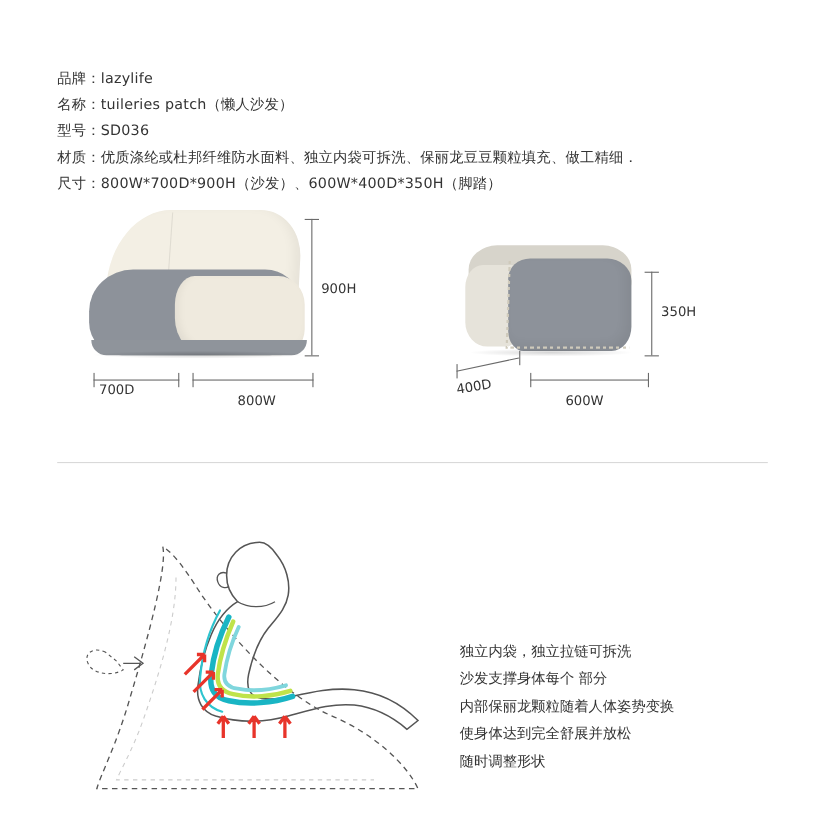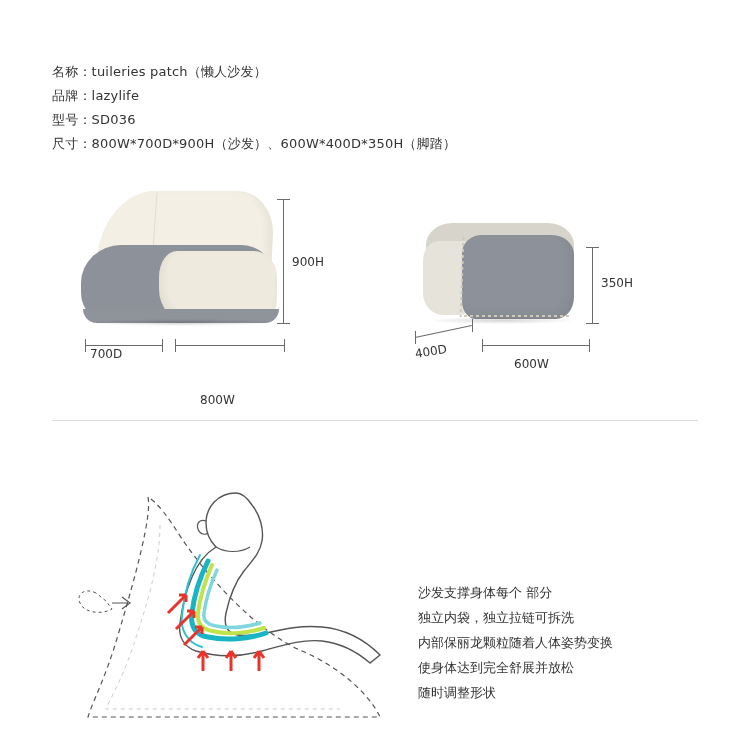--- a/index.html
+++ b/index.html
@@ -221,23 +221,24 @@
     color: #333333;
     white-space: nowrap;
   }
 </style>
 </head>
 <body>
 
 <div class="page">
 
   <div class="spec-block">
+    <div class="spec-line">品牌：lazylife</div>
     <div class="spec-line">名称：tuileries patch（懒人沙发）</div>
-    <div class="spec-line">品牌：lazylife</div>
     <div class="spec-line">型号：SD036</div>
+    <div class="spec-line">材质：优质涤纶或杜邦纤维防水面料、独立内袋可拆洗、保丽龙豆豆颗粒填充、做工精细．</div>
     <div class="spec-line">尺寸：800W*700D*900H（沙发）、600W*400D*350H（脚踏）</div>
   </div>
 
   <div class="figures">
 
     <div class="sofa-wrap">
       <div class="sofa-back"></div>
       <div class="sofa-back-seam"></div>
       <div class="sofa-seat"></div>
       <div class="sofa-seat-front"></div>
@@ -251,21 +252,21 @@
     <div class="dim-label" style="left:292px; top:70px;">900H</div>
 
     <div class="dimline" style="left:85px; top:160px; width:78px; height:1px;"></div>
     <div class="tick" style="left:85px; top:154px; width:1px; height:13px;"></div>
     <div class="tick" style="left:162px; top:154px; width:1px; height:13px;"></div>
     <div class="dim-label" style="left:90px; top:162px;">700D</div>
 
     <div class="dimline" style="left:175px; top:160px; width:110px; height:1px;"></div>
     <div class="tick" style="left:175px; top:154px; width:1px; height:13px;"></div>
     <div class="tick" style="left:284px; top:154px; width:1px; height:13px;"></div>
-    <div class="dim-label" style="left:200px; top:172px;margin-top:36px;">800W</div>
+    <div class="dim-label" style="left:216px; top:172px;">800W</div>
 
     <div class="ottoman-wrap">
       <div class="ottoman-top"></div>
       <div class="ottoman-left"></div>
       <div class="ottoman-body"></div>
       <div class="ottoman-seam"></div>
       <div class="ottoman-seam2"></div>
       <div class="ottoman-shadow"></div>
     </div>
 
@@ -320,20 +321,20 @@
 
       <g stroke="#e8342a" stroke-width="3" fill="#e8342a">
         <path d="M163 216 L 163 196 M163 196 L 158 203 M163 196 L 168 203"></path>
         <path d="M191 216 L 191 196 M191 196 L 186 203 M191 196 L 196 203"></path>
         <path d="M219 216 L 219 196 M219 196 L 214 203 M219 196 L 224 203"></path>
       </g>
     </svg>
   </div>
 
   <div class="features">
+    <div class="feature-line">独立内袋，独立拉链可拆洗</div>
     <div class="feature-line">沙发支撑身体每个 部分</div>
-    <div class="feature-line">独立内袋，独立拉链可拆洗</div>
     <div class="feature-line">内部保丽龙颗粒随着人体姿势变换</div>
     <div class="feature-line">使身体达到完全舒展并放松</div>
     <div class="feature-line">随时调整形状</div>
   </div>
 
 </div>
 
 </body></html>

